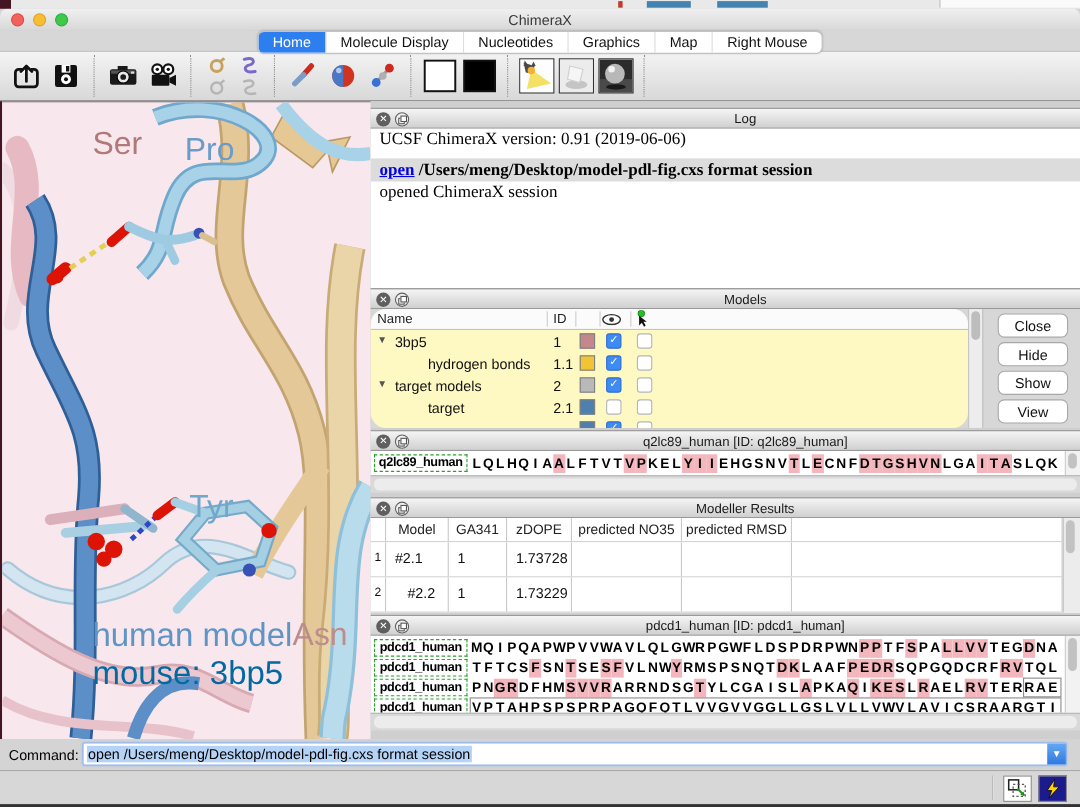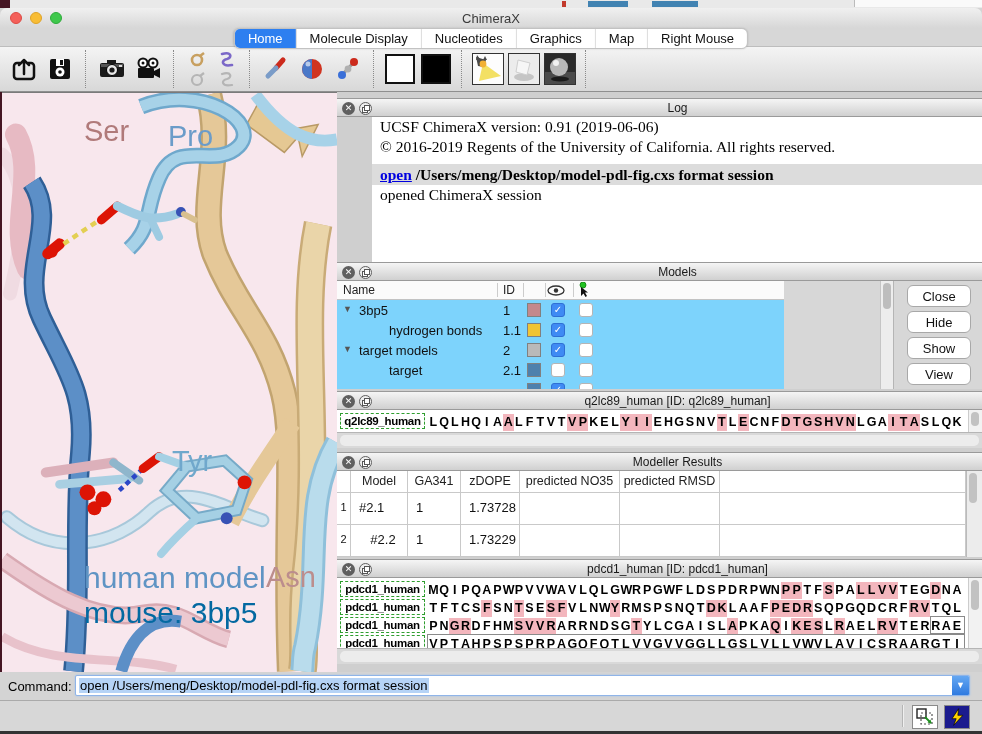--- a/index.html
+++ b/index.html
@@ -54,26 +54,26 @@
     background:#5f5f5f;color:#fff;font-size:9px;line-height:13px;text-align:center;}
   .pclose::before{content:'✕';}
   .pfloat{position:absolute;left:22px;top:3px;width:13px;height:13px;border-radius:50%;
     border:1px solid #606060;background:#efefef;box-sizing:border-box;}
   .pfloat::before{content:'';position:absolute;left:2px;top:4px;width:4px;height:4px;border:1px solid #555;background:#fff;}
   .pfloat::after{content:'';position:absolute;left:4px;top:2px;width:4px;height:4px;border:1px solid #555;background:#fff;}
   .ptitle{position:absolute;left:0;right:0;top:2px;text-align:center;font-size:12px;color:#1a1a1a;padding-left:36px;}
   
   #log-body{position:absolute;left:0;right:0;top:25px;height:145px;background:#fff;
     border-bottom:1px solid #9a9a9a;font-family:"Liberation Serif",serif;font-size:15.5px;
-    color:#000;overflow:hidden;margin-left:35px;}
+    color:#000;overflow:hidden;}
   .logline{padding:0 0 0 8px;line-height:20px;}
   .loglink{color:#0000e0;text-decoration:underline;}
   .echo{background:#dcdcdc;font-weight:bold;margin-top:7px;line-height:21px;}
   
-  .mtable{position:absolute;left:0;top:0;width:447px;height:100%;background:#7dd3fc;overflow:hidden;}
+  .mtable{position:absolute;left:0;top:0;width:543px;height:100%;background:#fef9c3;overflow:hidden;border-radius:14px;}
   .mthead{height:18px;border-bottom:1px solid #c3c3c3;background:#fbfbfb;position:relative;
     font-size:12px;color:#222;}
   .hsep{position:absolute;top:2px;width:1px;height:14px;background:#ccc;}
   .mrow{height:20px;position:relative;font-size:13px;color:#111;}
   .tri{position:absolute;left:6px;top:4px;font-size:9px;color:#555;}
   .mname{position:absolute;top:3px;}
   .mid{position:absolute;left:166px;top:3px;}
   .swatch{position:absolute;left:190px;top:3px;width:14px;height:14px;border:1px solid #808080;box-sizing:border-box;}
   .cb{position:absolute;top:3px;width:14px;height:14px;border:1px solid #b5b5b5;border-radius:3px;
     background:#fff;box-sizing:border-box;text-align:center;line-height:12px;font-size:10px;color:#fff;}
@@ -356,21 +356,20 @@
 
   <div id="rightcol">
 
     <div class="phead" style="top:6px">
       <span class="pclose"></span>
       <span class="pfloat"></span>
       <span class="ptitle">Log</span>
     </div>
     <div id="log-body">
       <div class="logline">UCSF ChimeraX version: 0.91 (2019-06-06)</div>
-      <div class="logline">© 2016-2019 Regents of the University of California. All rights reserved.</div>
       <div class="logline echo"><span class="loglink">open</span><span> /Users/meng/Desktop/model-pdl-fig.cxs format session</span></div>
       <div class="logline">opened ChimeraX session</div>
     </div>
 
     <div class="phead" style="top:170px">
       <span class="pclose"></span>
       <span class="pfloat"></span>
       <span class="ptitle">Models</span>
     </div>
     <div style="position:absolute;left:0;right:0;top:189px;height:108px;background:#d7d7d7">

